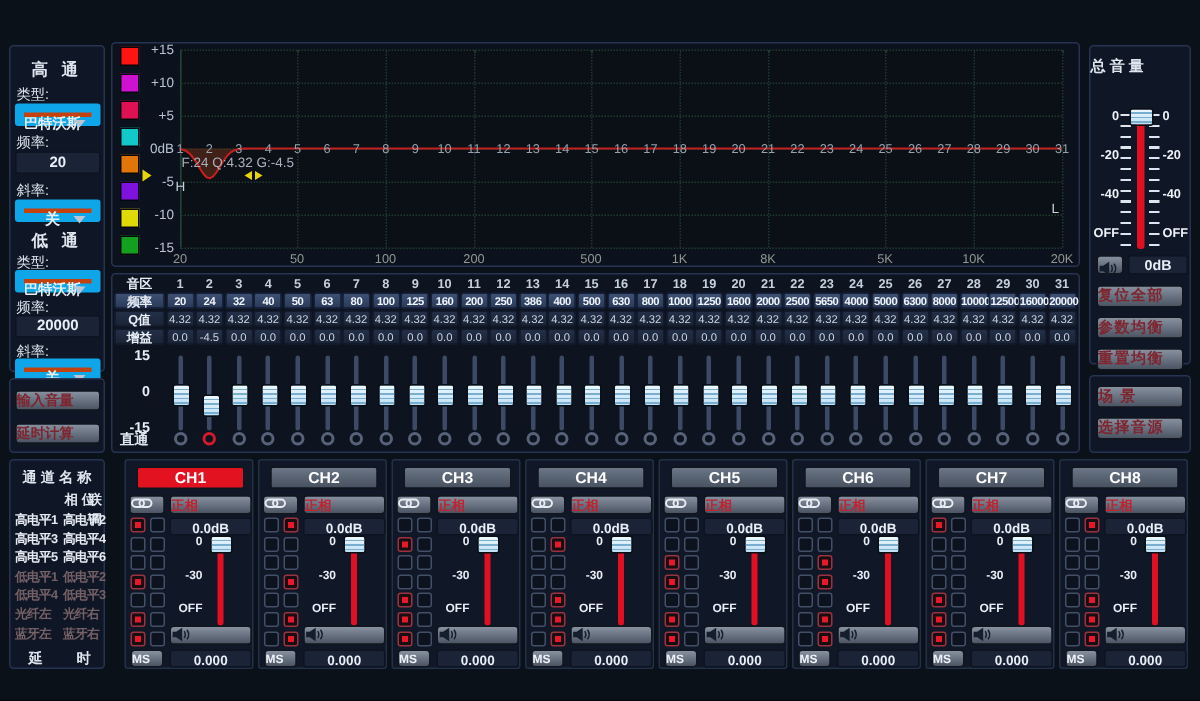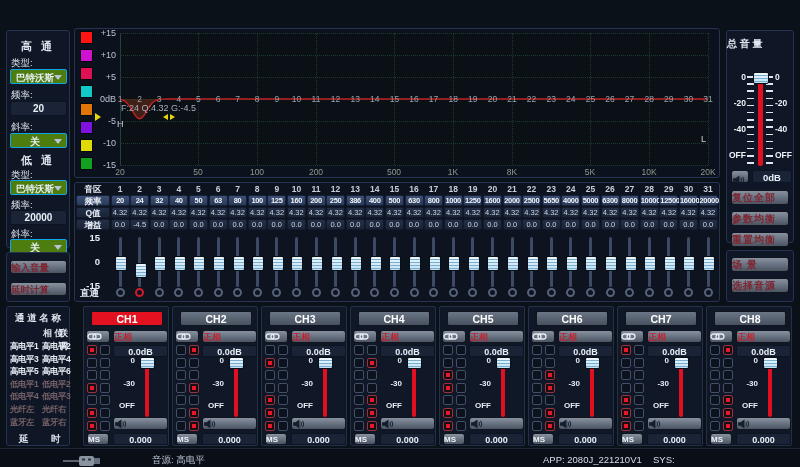--- a/index.html
+++ b/index.html
@@ -7,21 +7,21 @@
     font-family:"Liberation Sans","DejaVu Sans",sans-serif;color:#dfe6ef;}
   .abs{position:absolute;}
   .panel{position:absolute;background:#0f1726;border:1px solid #263352;border-radius:3px;box-sizing:border-box;}
   .btn{position:absolute;background:linear-gradient(#87919f,#4a5463);border:1px solid #11161e;border-radius:3px;
     color:#7e2530;font-weight:bold;text-align:left;box-sizing:border-box;cursor:pointer;}
   .val{position:absolute;background:#1a2436;border:1px solid #0d1320;border-radius:2px;color:#e9eff7;
     font-weight:bold;text-align:center;box-sizing:border-box;}
   .lbl{position:absolute;color:#dfe6ef;}
   .knob{position:absolute;border:1px solid #0a0f16;border-radius:2px;z-index:6;
     background:repeating-linear-gradient(to bottom,rgba(0,0,0,0) 0 2px,#79aecf 2px 3px),linear-gradient(#eef8ff,#bfe0f4);}
-  .drop{position:absolute;background:#4d7c0f;border:1px solid #0ea5e9;border-radius:2px;color:#e9eff7;
+  .drop{position:absolute;background:#c2410c;border:6px solid #0ea5e9;border-radius:2px;color:#e9eff7;
     font-weight:bold;text-align:center;box-sizing:border-box;cursor:pointer;}
   .drop .arr{position:absolute;right:4px;top:5px;width:0;height:0;border-left:4px solid transparent;
     border-right:4px solid transparent;border-top:5px solid #b9c4d4;}
   .ticks{position:absolute;width:7px;background:repeating-linear-gradient(to bottom,#dde5ee 0 1.5px,rgba(0,0,0,0) 1.5px 7.2px);}
   .swatch{position:absolute;width:11px;height:11px;border:1px solid #05080c;}
   .hgrid{position:absolute;border-top:1px dotted #1e3a2d;height:0;}
   .vgrid{position:absolute;border-left:1px dotted #1e3a2d;width:0;}
   .cbox{position:absolute;width:10px;height:10px;background:#0c131e;border:1px solid #434f66;border-radius:2px;box-sizing:border-box;}
   .cbox.on{background:#180d12;border-color:#9a3340;}
   .cbox.on .dot{position:absolute;left:2px;top:2px;width:4px;height:4px;background:#e8182a;}
@@ -807,28 +807,14 @@
         <div class="knob" style="left: 56px; top: 50px; width: 13px; height: 10px;"></div>
         <div class="btn" style="left: 29px; top: 110px; width: 55px; height: 13px; line-height: 11px;"><span><svg width="14" height="10" viewBox="0 0 15 11">
               <path d="M1 3.5 h2.6 L8 .5 v10 L3.6 7.5 H1 z" fill="#141e2c"></path>
               <path d="M9.5 3 q1.6 2.5 0 5 M11.5 2 q2.6 3.5 0 7" stroke="#141e2c" stroke-width="1.1" fill="none"></path>
             </svg></span></div>
         <div class="btn" style="left: 3px; top: 126px; width: 22px; height: 12px; font-size: 8px; line-height: 11px; color: rgb(238, 242, 248);">MS</div>
         <div class="val" style="left: 29px; top: 126px; width: 55px; height: 12px; font-size: 9px; line-height: 12px;">0.000</div>
       </div>
     </div>
 
-  <div class="abs" style="left:0;top:448px;width:800px;height:19px;background:#0a0f17;border-top:1px solid #1c2634;">
-    <span class="abs" style="left:63px;top:4px;">
-      <svg width="42" height="12" viewBox="0 0 42 12">
-          <line x1="0" y1="6" x2="16" y2="6" stroke="#5a6470" stroke-width="2"></line>
-      <rect x="16" y="1" width="15" height="10" rx="2" fill="#8a94a0"></rect>
-      <rect x="19" y="3.5" width="3" height="2" fill="#2a3542"></rect>
-          <rect x="25" y="3.5" width="3" height="2" fill="#2a3542"></rect>
-      <rect x="31" y="3" width="6" height="6" fill="#667080"></rect>
-        </svg>
-    </span>
-    <span class="abs" style="left:152px;top:5px;font-size:9.5px;color:#b8c2d0;">音源: 高电平</span>
-    <span class="abs" style="left:543px;top:5px;font-size:9.5px;color:#d8dee8;">APP: 2080J_221210V1</span>
-    <span class="abs" style="left:653px;top:5px;font-size:9.5px;color:#d8dee8;">SYS:</span>
-  </div>
 
 </div>
 
 </body></html>

